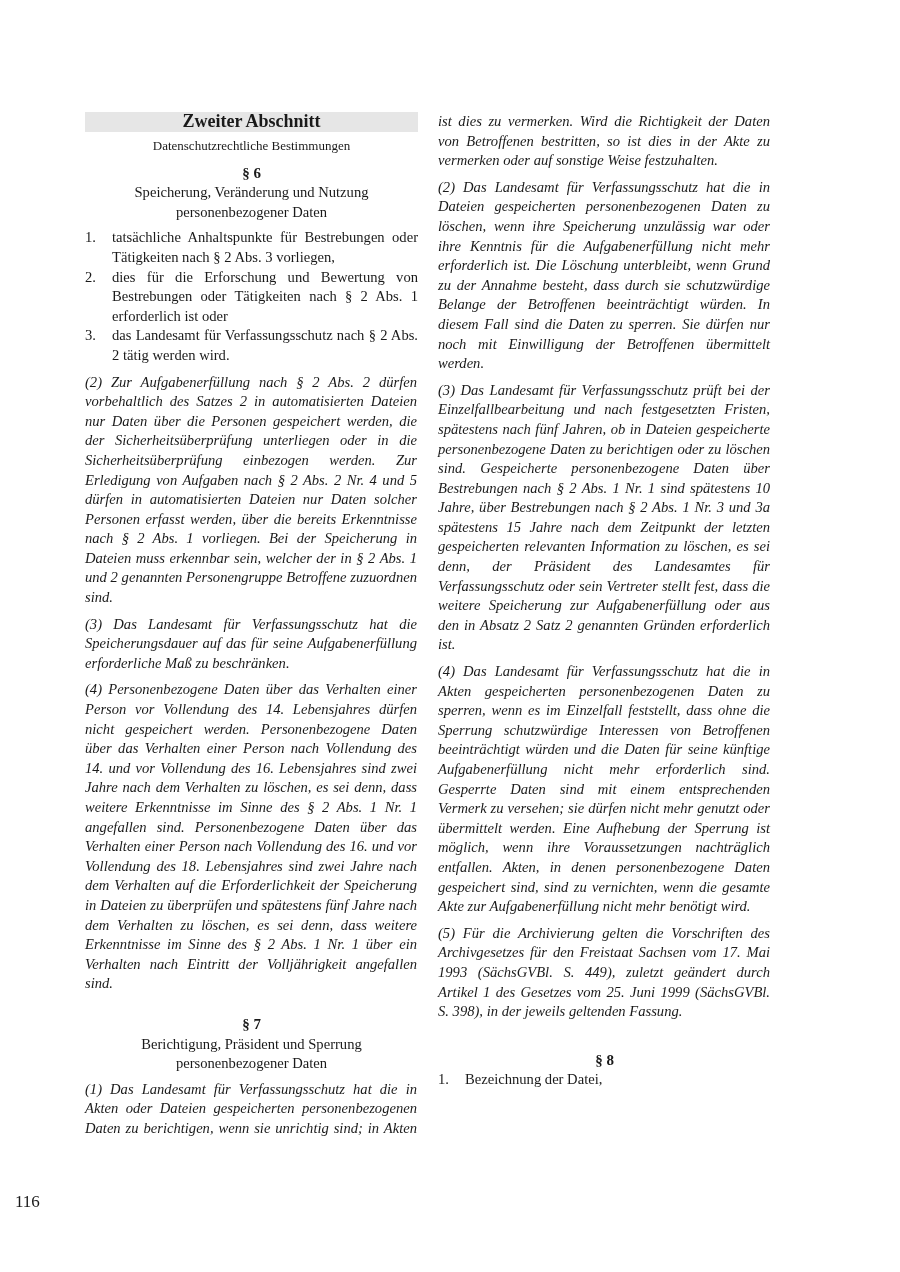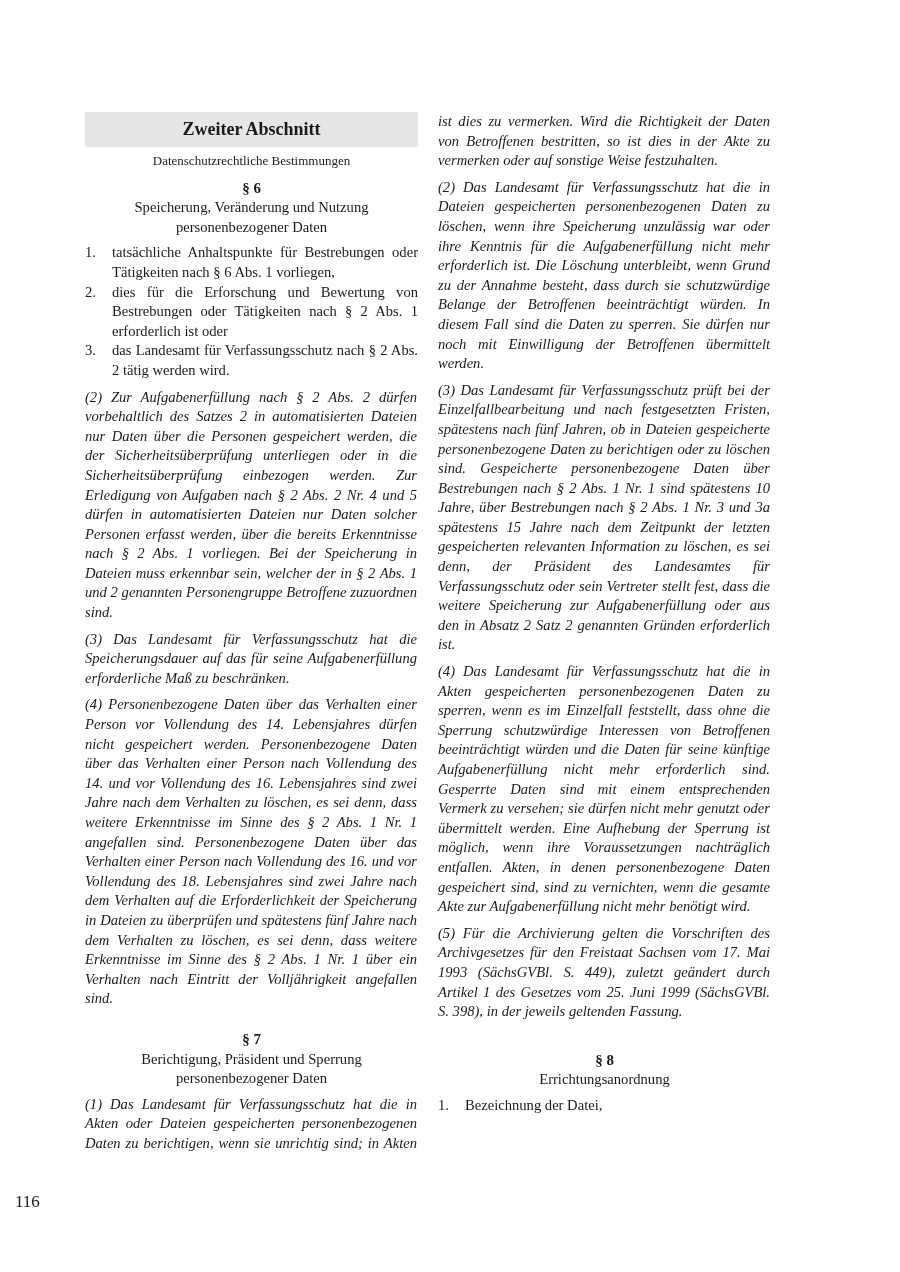--- a/index.html
+++ b/index.html
@@ -2,21 +2,21 @@
 <html><head>
 <meta charset="utf-8">
 <style>
   html, body { margin:0; padding:0; background:#ffffff; }
   body { width:900px; height:1272px; position:relative; overflow:hidden;
          font-family:"Liberation Serif","DejaVu Serif",serif; color:#1a1a1a; }
   .col { position:absolute; top:112px; width:333px; font-size:14.6px; line-height:19.6px; }
   .col.left { left:85px; }
   .col.right { left:438px; }
   .p { text-align:justify; margin:0 1px 7px 0; hyphens:manual;font-style:italic; }
-  .section-box { background:#e6e6e6; height:35px; display:flex; align-items:center; justify-content:center;
+  .section-box { background:#e6e6e6; height:20px; display:flex; align-items:center; justify-content:center;
                  font-weight:bold; font-size:18px; }
   .subtitle { text-align:center; margin:4px 0 8px 0; font-size:13px; }
   .para-num { text-align:center; font-weight:bold; margin:0; font-size:15px; }
   .para-title { text-align:center; font-weight:normal; margin:0 0 6px 0; line-height:19.6px; }
   .list { margin:0 0 7px 0; padding:0; list-style:none; }
   .list li { display:flex; margin:0; }
   .list .num { width:27px; flex:0 0 27px; }
   .list .txt { flex:1; text-align:justify; }
   .gap { height:22px; }
   .page-number { position:absolute; left:15px; top:1192px; font-size:17px; }
@@ -31,21 +31,21 @@
   <div class="subtitle">Datenschutzrechtliche Bestimmungen</div>
 
   <div class="para-num">§ 6</div>
   <div class="para-title">
     <div>Speicherung, Veränderung und Nutzung</div>
     <div>personenbezogener Daten</div>
   </div>
   <ul class="list">
     <li>
       <span class="num">1.</span>
-      <span class="txt">tatsächliche Anhaltspunkte für Bestrebungen oder Tätigkeiten nach § 6 Abs. 1 vorliegen,</span>
+      <span class="txt">tatsächliche Anhaltspunkte für Bestrebungen oder Tätigkeiten nach § 2 Abs. 3 vorliegen,</span>
     </li>
     <li>
       <span class="num">2.</span>
       <span class="txt">dies für die Erforschung und Bewertung von Bestrebungen oder Tätigkeiten nach § 2 Abs. 1 erforderlich ist oder</span>
     </li>
     <li>
       <span class="num">3.</span>
       <span class="txt">das Landesamt für Verfassungsschutz nach § 2 Abs. 2 tätig werden wird.</span>
     </li>
   </ul>
@@ -64,21 +64,20 @@
 
 <div class="col right">
   <p class="p">ist dies zu vermerken. Wird die Richtigkeit der Daten von Betroffenen bestritten, so ist dies in der Akte zu vermerken oder auf sonstige Weise festzuhalten.</p>
   <p class="p">(2) Das Landesamt für Verfassungsschutz hat die in Dateien gespeicherten personenbezogenen Daten zu löschen, wenn ihre Speicherung unzulässig war oder ihre Kenntnis für die Aufgabenerfüllung nicht mehr erforderlich ist. Die Löschung unterbleibt, wenn Grund zu der Annahme besteht, dass durch sie schutzwürdige Belange der Betroffenen beeinträchtigt würden. In diesem Fall sind die Daten zu sperren. Sie dürfen nur noch mit Einwilligung der Betroffenen übermittelt werden.</p>
   <p class="p">(3) Das Landesamt für Verfassungsschutz prüft bei der Einzelfallbearbeitung und nach festgesetzten Fristen, spätestens nach fünf Jahren, ob in Dateien gespeicherte personenbezogene Daten zu berichtigen oder zu löschen sind. Gespeicherte personenbezogene Daten über Bestrebungen nach § 2 Abs. 1 Nr. 1 sind spätestens 10 Jahre, über Bestrebungen nach § 2 Abs. 1 Nr. 3 und 3a spätestens 15 Jahre nach dem Zeitpunkt der letzten gespeicherten relevanten Information zu löschen, es sei denn, der Präsident des Landesamtes für Verfassungsschutz oder sein Vertreter stellt fest, dass die weitere Speicherung zur Aufgabenerfüllung oder aus den in Absatz 2 Satz 2 genannten Gründen erforderlich ist.</p>
   <p class="p">(4) Das Landesamt für Verfassungsschutz hat die in Akten gespeicherten personenbezogenen Daten zu sperren, wenn es im Einzelfall feststellt, dass ohne die Sperrung schutzwürdige Interessen von Betroffenen beeinträchtigt würden und die Daten für seine künftige Aufgabenerfüllung nicht mehr erforderlich sind. Gesperrte Daten sind mit einem entsprechenden Vermerk zu versehen; sie dürfen nicht mehr genutzt oder übermittelt werden. Eine Aufhebung der Sperrung ist möglich, wenn ihre Voraussetzungen nachträglich entfallen. Akten, in denen personenbezogene Daten gespeichert sind, sind zu vernichten, wenn die gesamte Akte zur Aufgabenerfüllung nicht mehr benötigt wird.</p>
   <p class="p">(5) Für die Archivierung gelten die Vorschriften des Archivgesetzes für den Freistaat Sachsen vom 17. Mai 1993 (SächsGVBl. S. 449), zuletzt geändert durch Artikel 1 des Gesetzes vom 25. Juni 1999 (SächsGVBl. S. 398), in der jeweils geltenden Fassung.</p>
 
   <div class="gap"></div>
   <div class="para-num">§ 8</div>
-  <div class="para-title">Errichtungsanordnung</div>
   <ul class="list">
     <li>
       <span class="num">1.</span>
       <span class="txt">Bezeichnung der Datei,</span>
     </li>
   </ul>
 </div>
 
 <div class="page-number">116</div>
 

